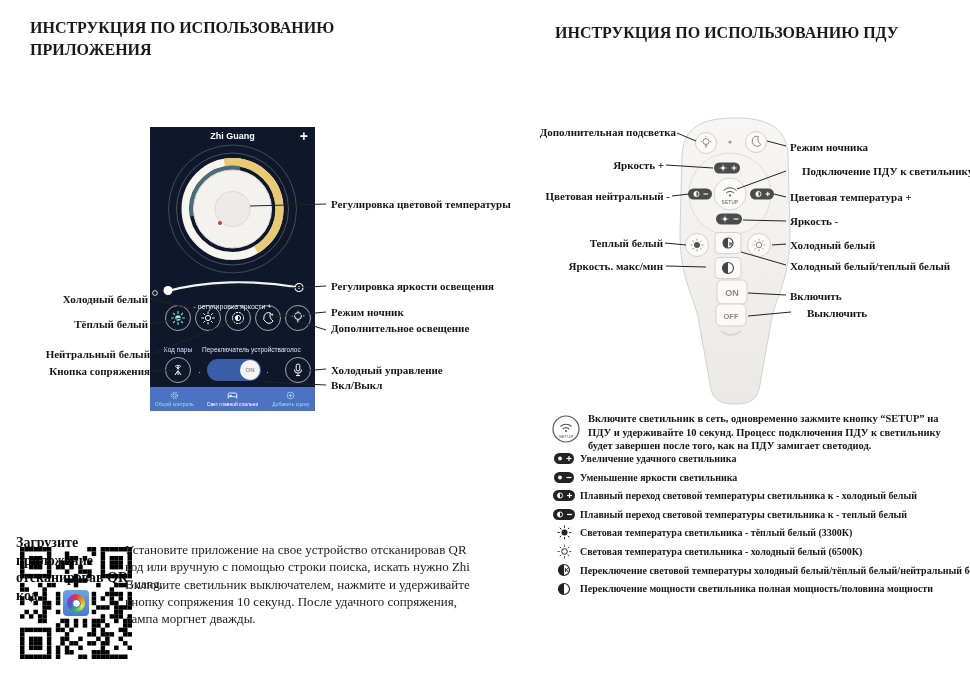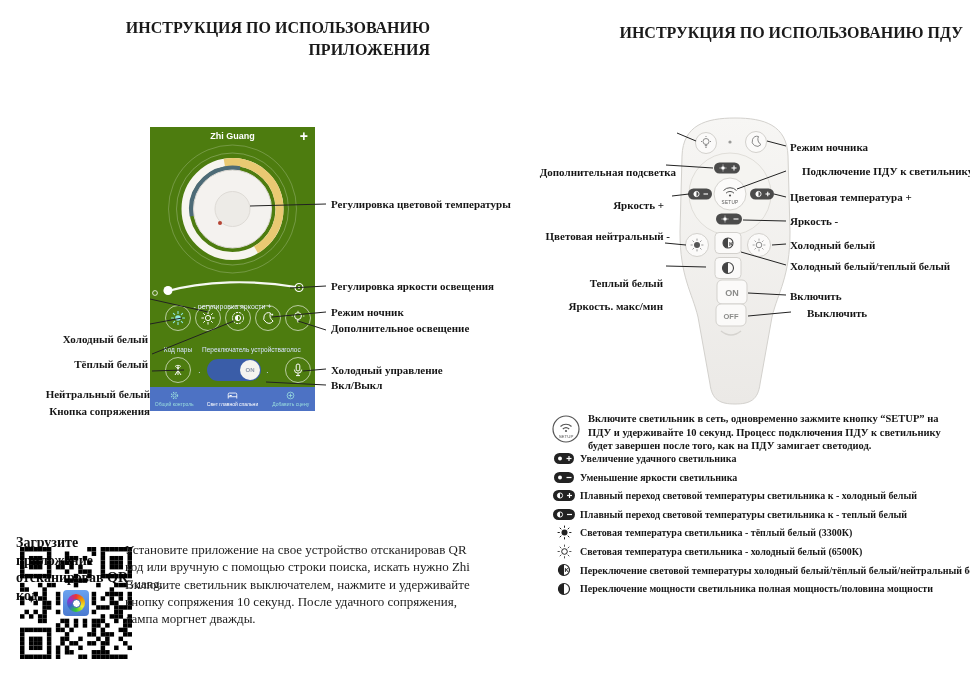--- a/index.html
+++ b/index.html
@@ -1,28 +1,28 @@
 <!DOCTYPE html>
 <html><head>
 <meta charset="utf-8">
 <style>
   html,body{margin:0;padding:0;background:#fff;}
   .page{position:relative;width:970px;height:678px;background:#fff;overflow:hidden;
         font-family:"Liberation Serif",serif;color:#111;}
-  .title{position:absolute;text-align:right;font-weight:bold;font-size:16px;line-height:1.4;color:#1a1a1a;}
+  .title{position:absolute;text-align:left;font-weight:bold;font-size:16px;line-height:1.4;color:#1a1a1a;}
   .callout{position:absolute;font-weight:bold;font-size:11px;white-space:nowrap;color:#151515;}
-  .callout.ra{margin-top:40px;}
+  .callout.ra{}
   .para{position:absolute;font-size:13px;line-height:1.32;color:#1c1c1c;}
   .note{position:absolute;font-weight:bold;font-size:10.5px;line-height:1.3;color:#161616;}
   .legend{position:absolute;left:548px;top:452px;}
   .legend-row{display:flex;align-items:center;height:13px;margin-bottom:5.6px;}
   .legend-ic{width:32px;display:flex;justify-content:center;align-items:center;}
   .legend-tx{font-weight:bold;font-size:10px;white-space:nowrap;color:#161616;}
   
-  .phone{position:absolute;left:150px;top:127px;width:165px;height:284px;background:#4d7c0f;
+  .phone{position:absolute;left:150px;top:127px;width:165px;height:284px;background:#0f172a;
          font-family:"Liberation Sans",sans-serif;z-index:1;}
   .ph-header{position:relative;height:18px;}
   .ph-title{position:absolute;left:0;right:0;top:4px;text-align:center;color:#fff;font-size:9px;font-weight:bold;}
   .ph-add{position:absolute;right:7px;top:1px;color:#fff;font-size:14px;font-weight:bold;cursor:default;}
   .ph-dial{position:absolute;left:7px;top:14px;}
   .ph-slider{position:absolute;left:0;top:150px;width:165px;height:26px;}
   .ph-sl-label{position:absolute;left:0;right:0;top:176px;text-align:center;color:#e4edff;font-size:7px;}
   .ph-ic{position:absolute;width:26px;height:26px;border:1px solid rgba(255,255,255,.6);border-radius:50%;
          display:flex;align-items:center;justify-content:center;top:178px;box-sizing:border-box;}
   .ph-small-lab{position:absolute;top:219px;color:#d7e3ff;font-size:6.5px;text-align:center;white-space:nowrap;}

